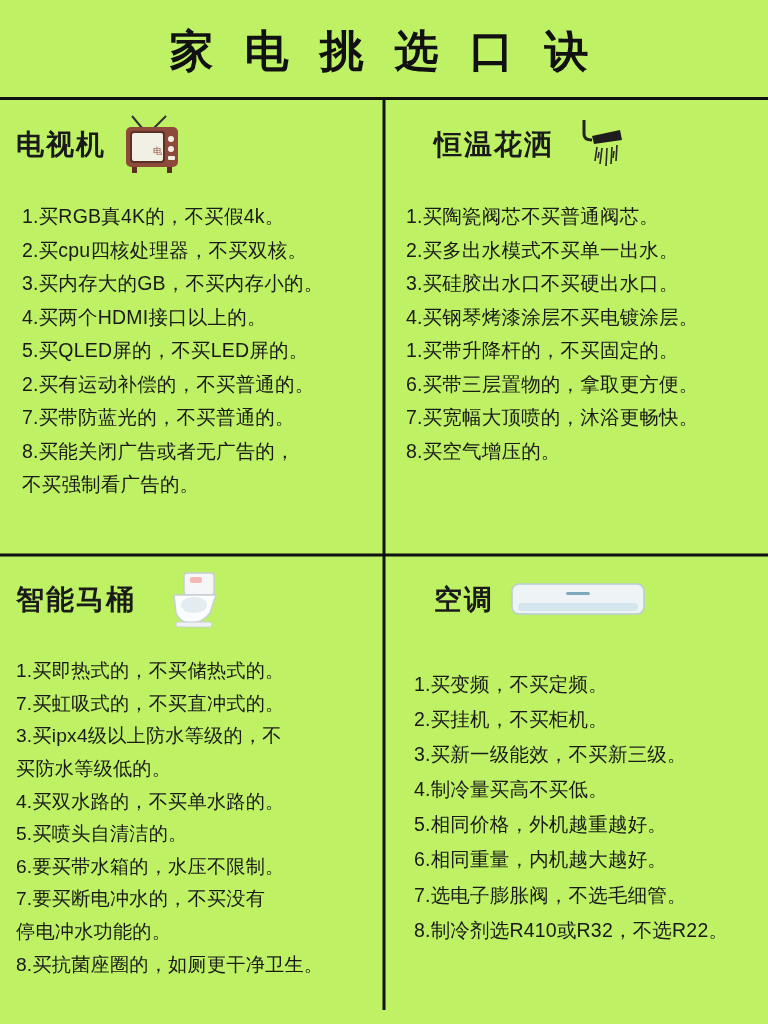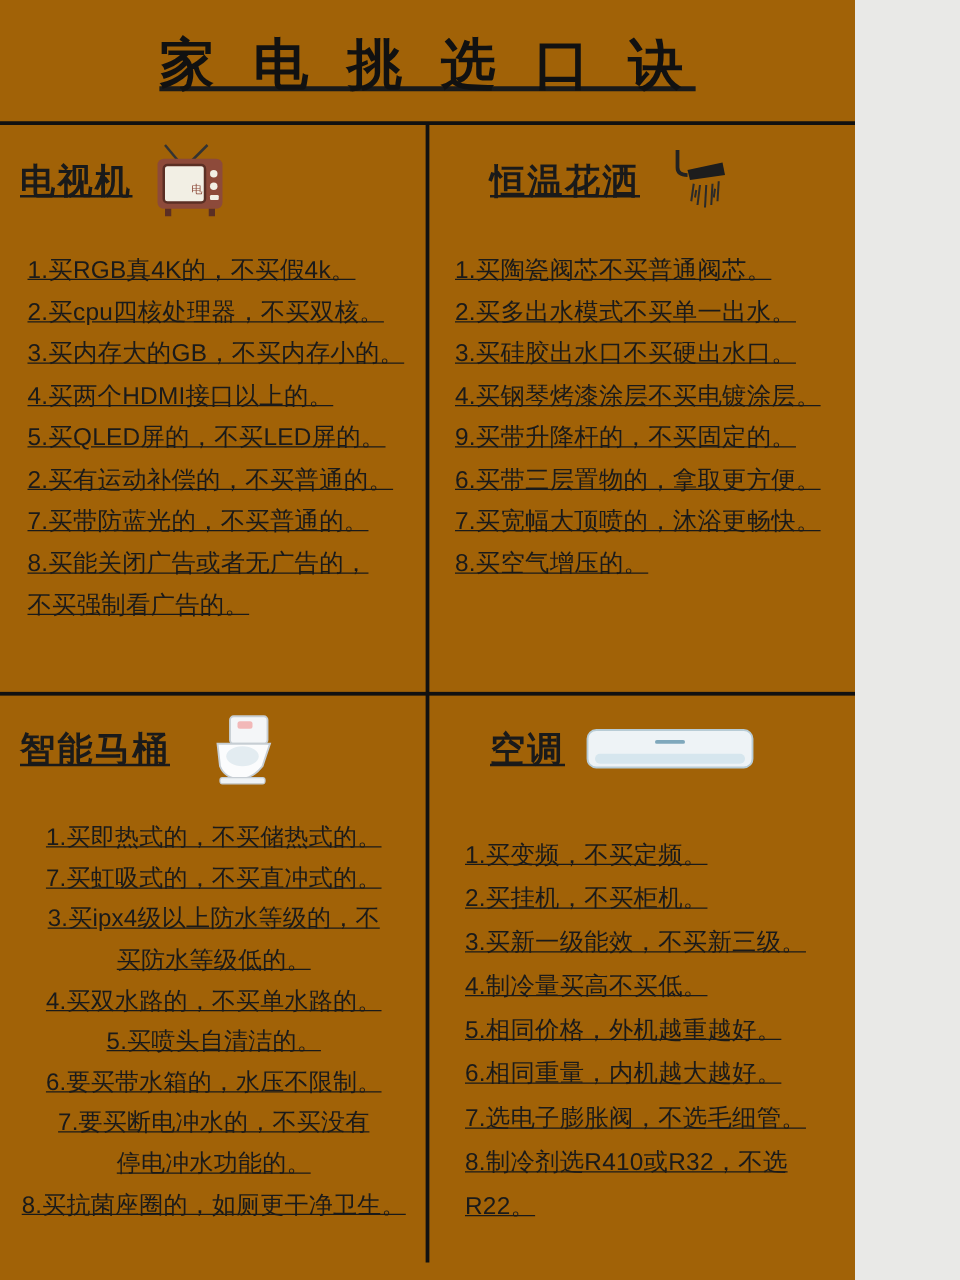--- a/index.html
+++ b/index.html
@@ -9,25 +9,24 @@
   body {
     width: 768px;
     height: 1024px;
     background: #e9e9e7;
     font-family: "Liberation Sans", "DejaVu Sans", sans-serif;
     color: #1a1a1a;
     overflow: hidden;
   }
   .page {
     position: relative;
-    width: 684px;
+    width: 768px;
     height: 1024px;
     box-sizing: border-box;
-    background: #a16207;
-    text-decoration: underline;
+    background: #bef264;
   }
   .title {
     text-align: center;
     font-size: 44px;
     letter-spacing: 10px;
     font-weight: 700;
     padding: 22px 0 16px 0;
     color: #111;
     font-family: "Liberation Serif", "DejaVu Serif", serif;
   }
@@ -81,21 +80,21 @@
     margin-top: 24px;
     list-style: none;
     padding: 0;
   }
   .items li {
     font-size: 19.5px;
     line-height: 1.72;
     letter-spacing: 0.2px;
     white-space: pre-wrap;
   }
-  .cell.q3 .items li { font-size: 19.2px; line-height: 1.70; text-align: center; }
+  .cell.q3 .items li { font-size: 19.2px; line-height: 1.70; }
   .cell.q4 .items { margin-top: 36px; padding-left: 14px; }
   .cell.q4 .items li { font-size: 19.5px; line-height: 1.80; }
   .cell.q2 .items { padding-left: 6px; }
   .cell.q1 .items { padding-left: 6px; }
 
   
   .icon { flex: 0 0 auto; display: block; }
 
   
   .tv-wrap { width: 64px; height: 62px; position: relative; }
@@ -168,21 +167,21 @@
               <line x1="46" y1="37" x2="45" y2="44"></line>
             </g>
           </svg>
         </span>
       </div>
       <ul class="items">
         <li>1.买陶瓷阀芯不买普通阀芯。</li>
         <li>2.买多出水模式不买单一出水。</li>
         <li>3.买硅胶出水口不买硬出水口。</li>
         <li>4.买钢琴烤漆涂层不买电镀涂层。</li>
-        <li>9.买带升降杆的，不买固定的。</li>
+        <li>1.买带升降杆的，不买固定的。</li>
         <li>6.买带三层置物的，拿取更方便。</li>
         <li>7.买宽幅大顶喷的，沐浴更畅快。</li>
         <li>8.买空气增压的。</li>
       </ul>
     </div>
 
     <div class="cell q3">
       <div class="cell-head">
         <span class="cell-title">智能马桶</span>
         <span class="icon toilet-wrap">

